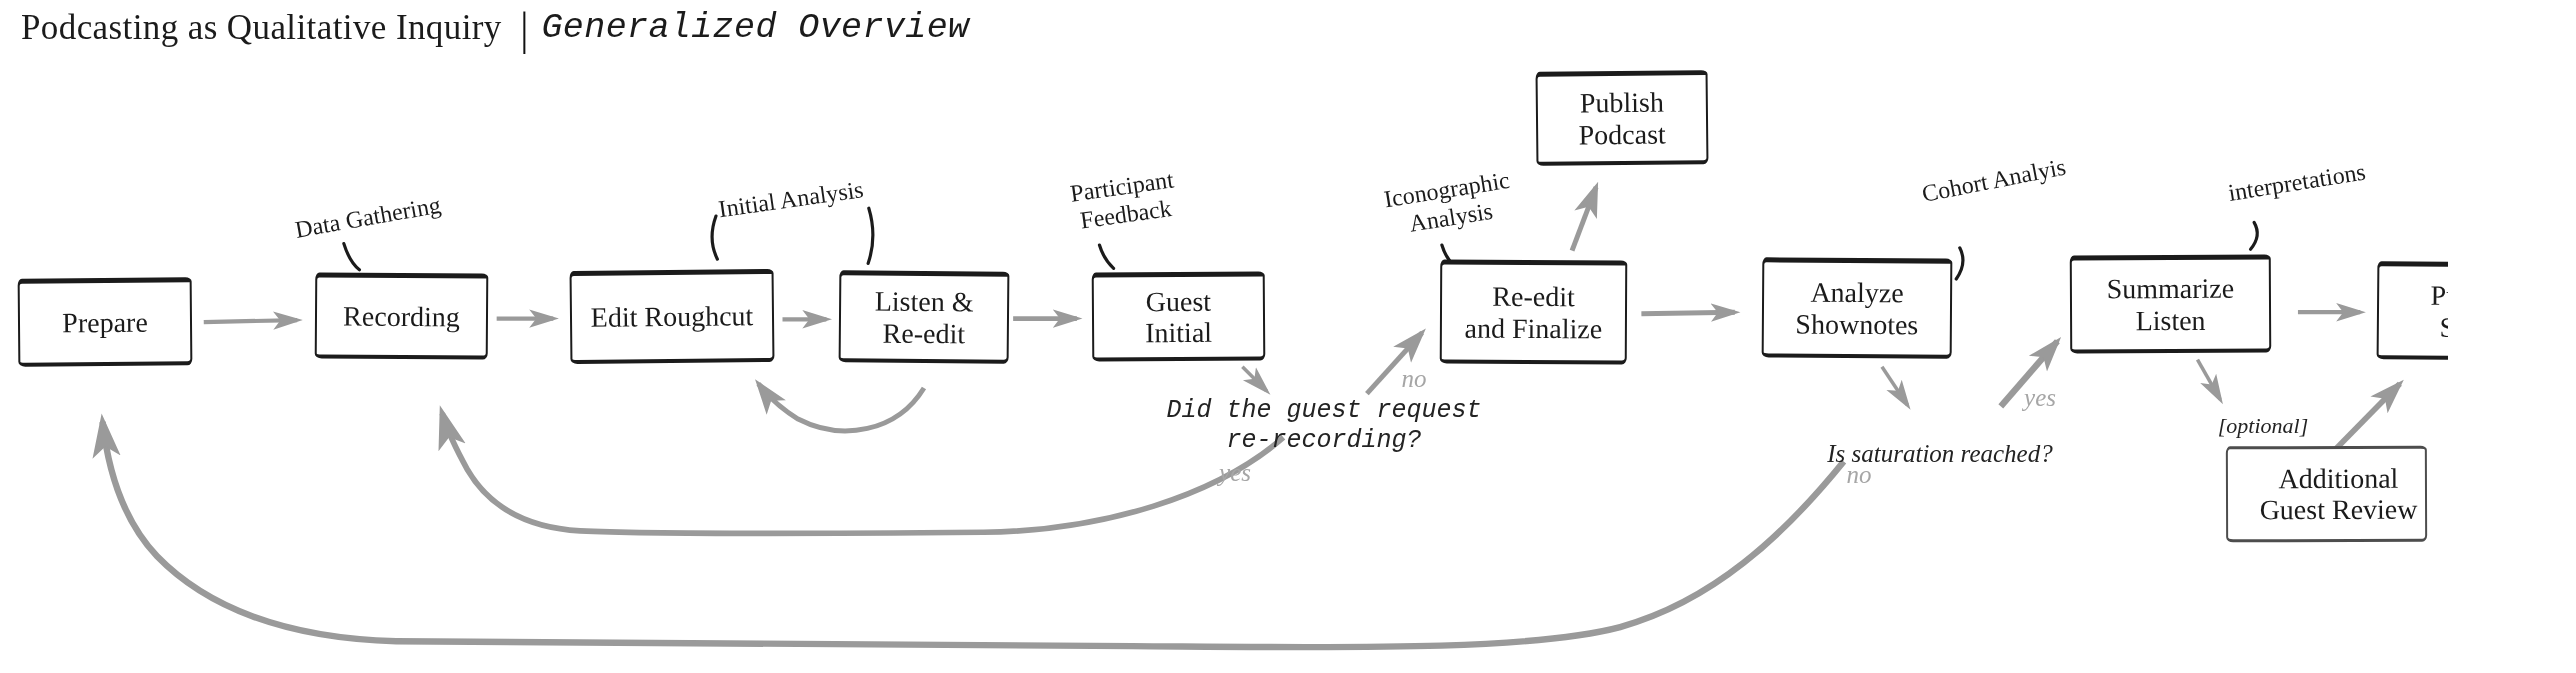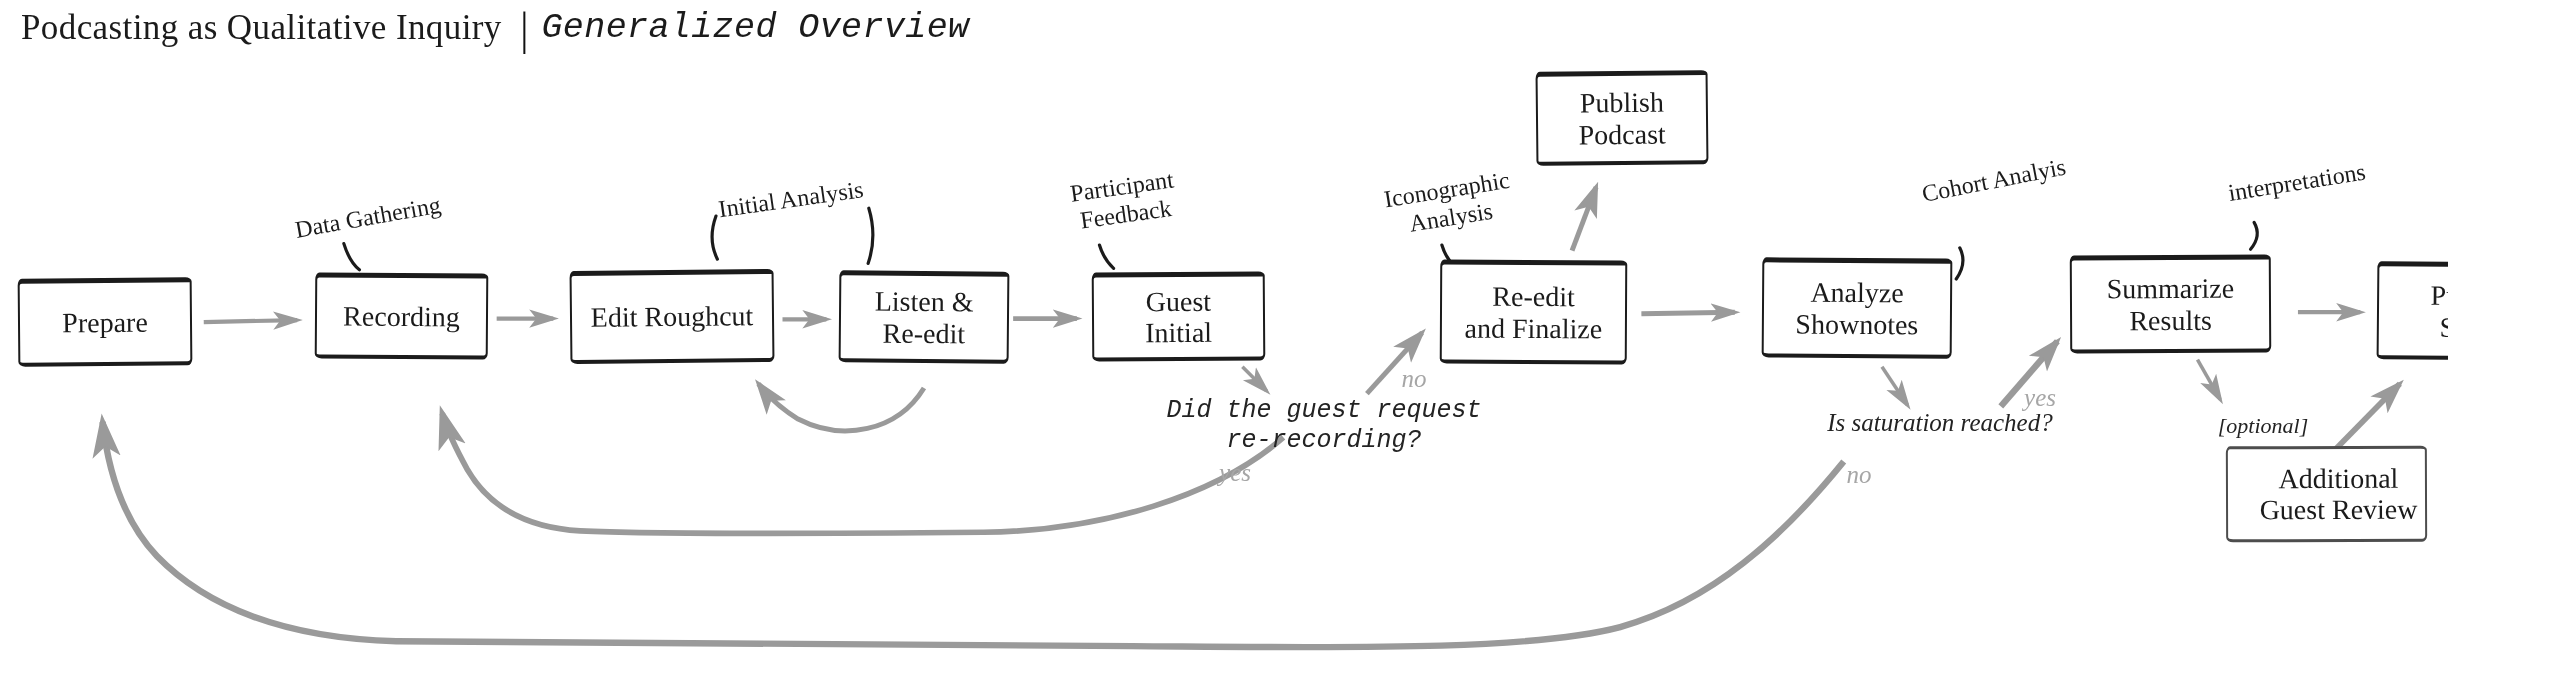--- a/index.html
+++ b/index.html
@@ -157,21 +157,21 @@
   <div class="node" style="left:1536px;top:71px;width:172px;height:94px;transform:rotate(-0.6deg);">
     <span>Publish
 Podcast</span>
   </div>
   <div class="node" style="left:1762px;top:258px;width:190px;height:100px;transform:rotate(0.4deg);">
     <span>Analyze
 Shownotes</span>
   </div>
   <div class="node" style="left:2070px;top:255px;width:201px;height:98px;transform:rotate(-0.3deg);">
     <span>Summarize
-Results</span>
+Listen</span>
   </div>
   <div class="node" style="left:2377px;top:262px;width:191px;height:98px;transform:rotate(0.5deg);">
     <span>Publish
 Study</span>
   </div>
   <div class="node light" style="left:2226px;top:446px;width:201px;height:96px;transform:rotate(-0.2deg);padding-left:24px;">
     <span>Additional
 Guest Review</span>
   </div>
 
@@ -179,21 +179,21 @@
   <div class="ann" style="left:791px;top:200px;transform:translate(-50%,-50%) rotate(-8deg);">Initial Analysis</div>
   <div class="ann" style="left:1124px;top:201px;transform:translate(-50%,-50%) rotate(-8deg);">Participant
 Feedback</div>
   <div class="ann" style="left:1449px;top:204px;transform:translate(-50%,-50%) rotate(-9deg);">Iconographic
 Analysis</div>
   <div class="ann" style="left:1994px;top:181px;transform:translate(-50%,-50%) rotate(-11deg);">Cohort Analyis</div>
   <div class="ann" style="left:2297px;top:183px;transform:translate(-50%,-50%) rotate(-9deg);">interpretations</div>
 
   <div class="q" style="left:1324px;top:396px;transform:translateX(-50%);font-family:Liberation Mono, monospace;">Did the guest request
 re-recording?</div>
-  <div class="q" style="left:1940px;top:408px;transform:translateX(-50%);text-align:right;">Is saturation reached?</div>
+  <div class="q" style="left:1940px;top:439px;transform:translateX(-50%);text-align:right;">Is saturation reached?</div>
   <div class="q" style="left:2263px;top:413px;transform:translateX(-50%);font-size:22px;">[optional]</div>
 
   <div class="yn" style="left:1414px;top:379px;transform:translate(-50%,-50%);">no</div>
   <div class="yn" style="left:1235px;top:473px;transform:translate(-50%,-50%);">yes</div>
   <div class="yn" style="left:1859px;top:475px;transform:translate(-50%,-50%);">no</div>
   <div class="yn" style="left:2040px;top:398px;transform:translate(-50%,-50%);">yes</div>
 
 </div>
 
 

